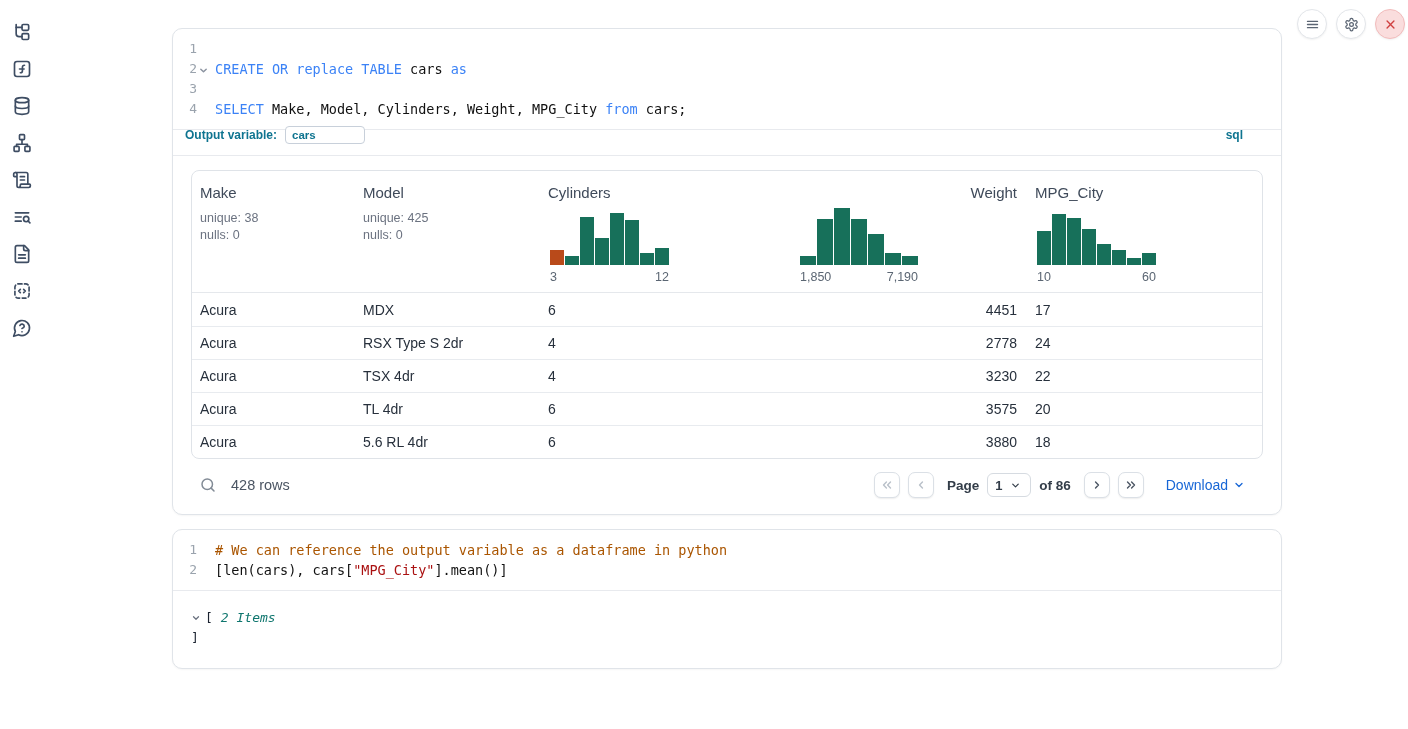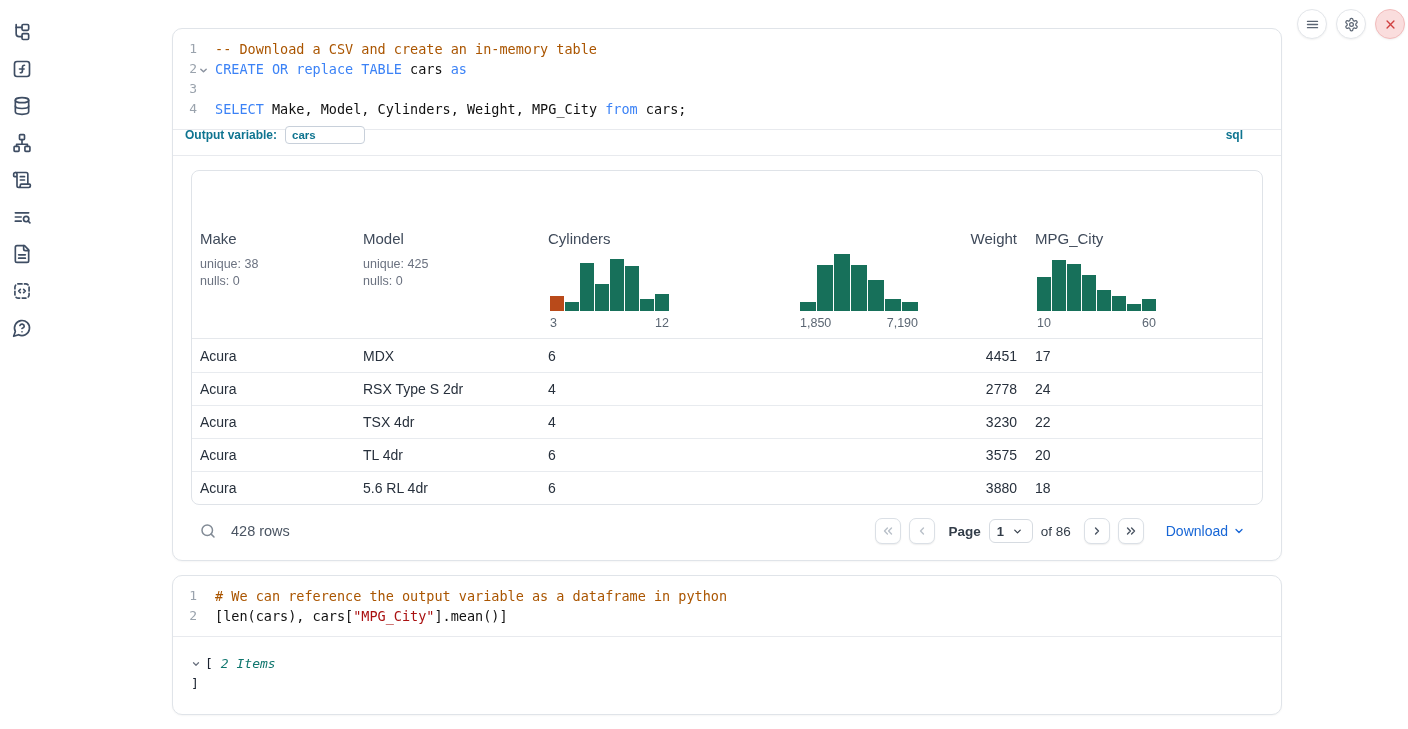--- a/index.html
+++ b/index.html
@@ -49,21 +49,21 @@
   .lang-badge { margin-left:auto; font-size:12px; font-weight:bold; color:#0e7490; }
 
   
   .cell-output { padding:14px 18px 0 18px; }
   .table-card { border:1px solid #dfe3e8; border-radius:8px; overflow:hidden; }
   .t-header { display:flex; border-bottom:1px solid #e5e8ec; }
   .th { padding:13px 10px 8px 8px; }
   .col-0 { width:163px; flex:none; } .col-1 { width:185px; flex:none; }
   .col-2 { width:250px; flex:none; } .col-3 { width:237px; flex:none;text-align:right; }
   .col-4 { flex:1; }
-  .col-name { font-size:15px; color:#3f4a5a; margin-bottom:9px;margin-top:46px; }
+  .col-name { font-size:15px; color:#3f4a5a; margin-bottom:9px; }
   .col-stat { font-size:12.5px; color:#6b7280; line-height:17px; }
   .hist-wrap { margin-left:2px; }
   .hist { display:flex; align-items:flex-end; gap:1px; height:55px; }
   .bar { flex:none; }
   .col-2 .bar, .col-4 .bar { width:14px; }
   .col-3 .bar { width:16px; }
   .hist-labels { display:flex; justify-content:space-between; font-size:12.5px;
                  color:#5b6673; margin-top:5px; }
   .col-2 .hist, .col-2 .hist-labels, .col-4 .hist, .col-4 .hist-labels { width:119px; }
   .col-3 .hist, .col-3 .hist-labels { width:118px; }
@@ -80,21 +80,21 @@
             box-shadow:0 1px 1.5px rgba(0,0,0,.07); display:flex; align-items:center; justify-content:center;
             color:#4b5563; cursor:pointer; }
   .pg-btn.disabled { color:#b9c0c9; cursor:default; }
   .pg-btn + .pg-btn { margin-left:8px; }
   .pg-btn svg { width:14px; height:14px; }
   .page-label { margin:0 8px 0 13px; font-size:13.5px; font-weight:600; color:#333d49; }
   .page-select { height:24px; min-width:44px; border:1px solid #d6dbe1; border-radius:6px;
                  display:flex; align-items:center; padding:0 7px; gap:8px; font-size:13px;
                  font-weight:600; color:#333d49; cursor:pointer; background:#fff; }
   .page-select svg { width:11px; height:11px; color:#333d49; }
-  .of-label { margin:0 13px 0 8px; font-size:13.5px; font-weight:400; color:#333d49; }
+  .of-label { margin:0 13px 0 8px; font-size:13.5px; font-weight:700; color:#333d49; }
   .download { display:flex; align-items:center; gap:5px; margin-left:22px; margin-right:16px;
               color:#1766d6; font-size:14px; font-weight:500; text-decoration:none; cursor:pointer; }
   .download svg { width:12px; height:12px; }
 
   
   .tree-output { border-top:1px solid #e8eaee; padding:17px 18px 20px 18px;
                  font-family:"DejaVu Sans Mono", monospace; font-size:13px; color:#1b2330; }
   .tree-head { display:flex; align-items:center; line-height:20px; }
   .tree-chevron { color:#6b7280; display:flex; margin-right:4px; }
   .tree-chevron svg { width:10px; height:10px; }
@@ -226,21 +226,20 @@
   </button>
 </div>
 
 <main class="main">
 
   <section class="cell">
     <div class="code-area" id="sql-code">
         <div class="code-line">
           <span class="gutter">1</span>
           <span class="fold-slot"></span>
-          <span class="code-text"><span class="tk-comment">-- Download a CSV and create an in-memory table</span></span>
         </div>
         <div class="code-line">
           <span class="gutter">2</span>
           <span class="fold-slot">
             <svg viewBox="0 0 10 10" fill="none" stroke="currentColor" stroke-width="1.6" stroke-linecap="round" stroke-linejoin="round">
               <path d="M2 3.5 5 6.5 8 3.5"></path>
             </svg>
           </span>
           <span class="code-text"><span class="tk-kw">CREATE OR replace TABLE</span><span class="tk-plain"> cars </span><span class="tk-kw">as</span></span>
         </div>

